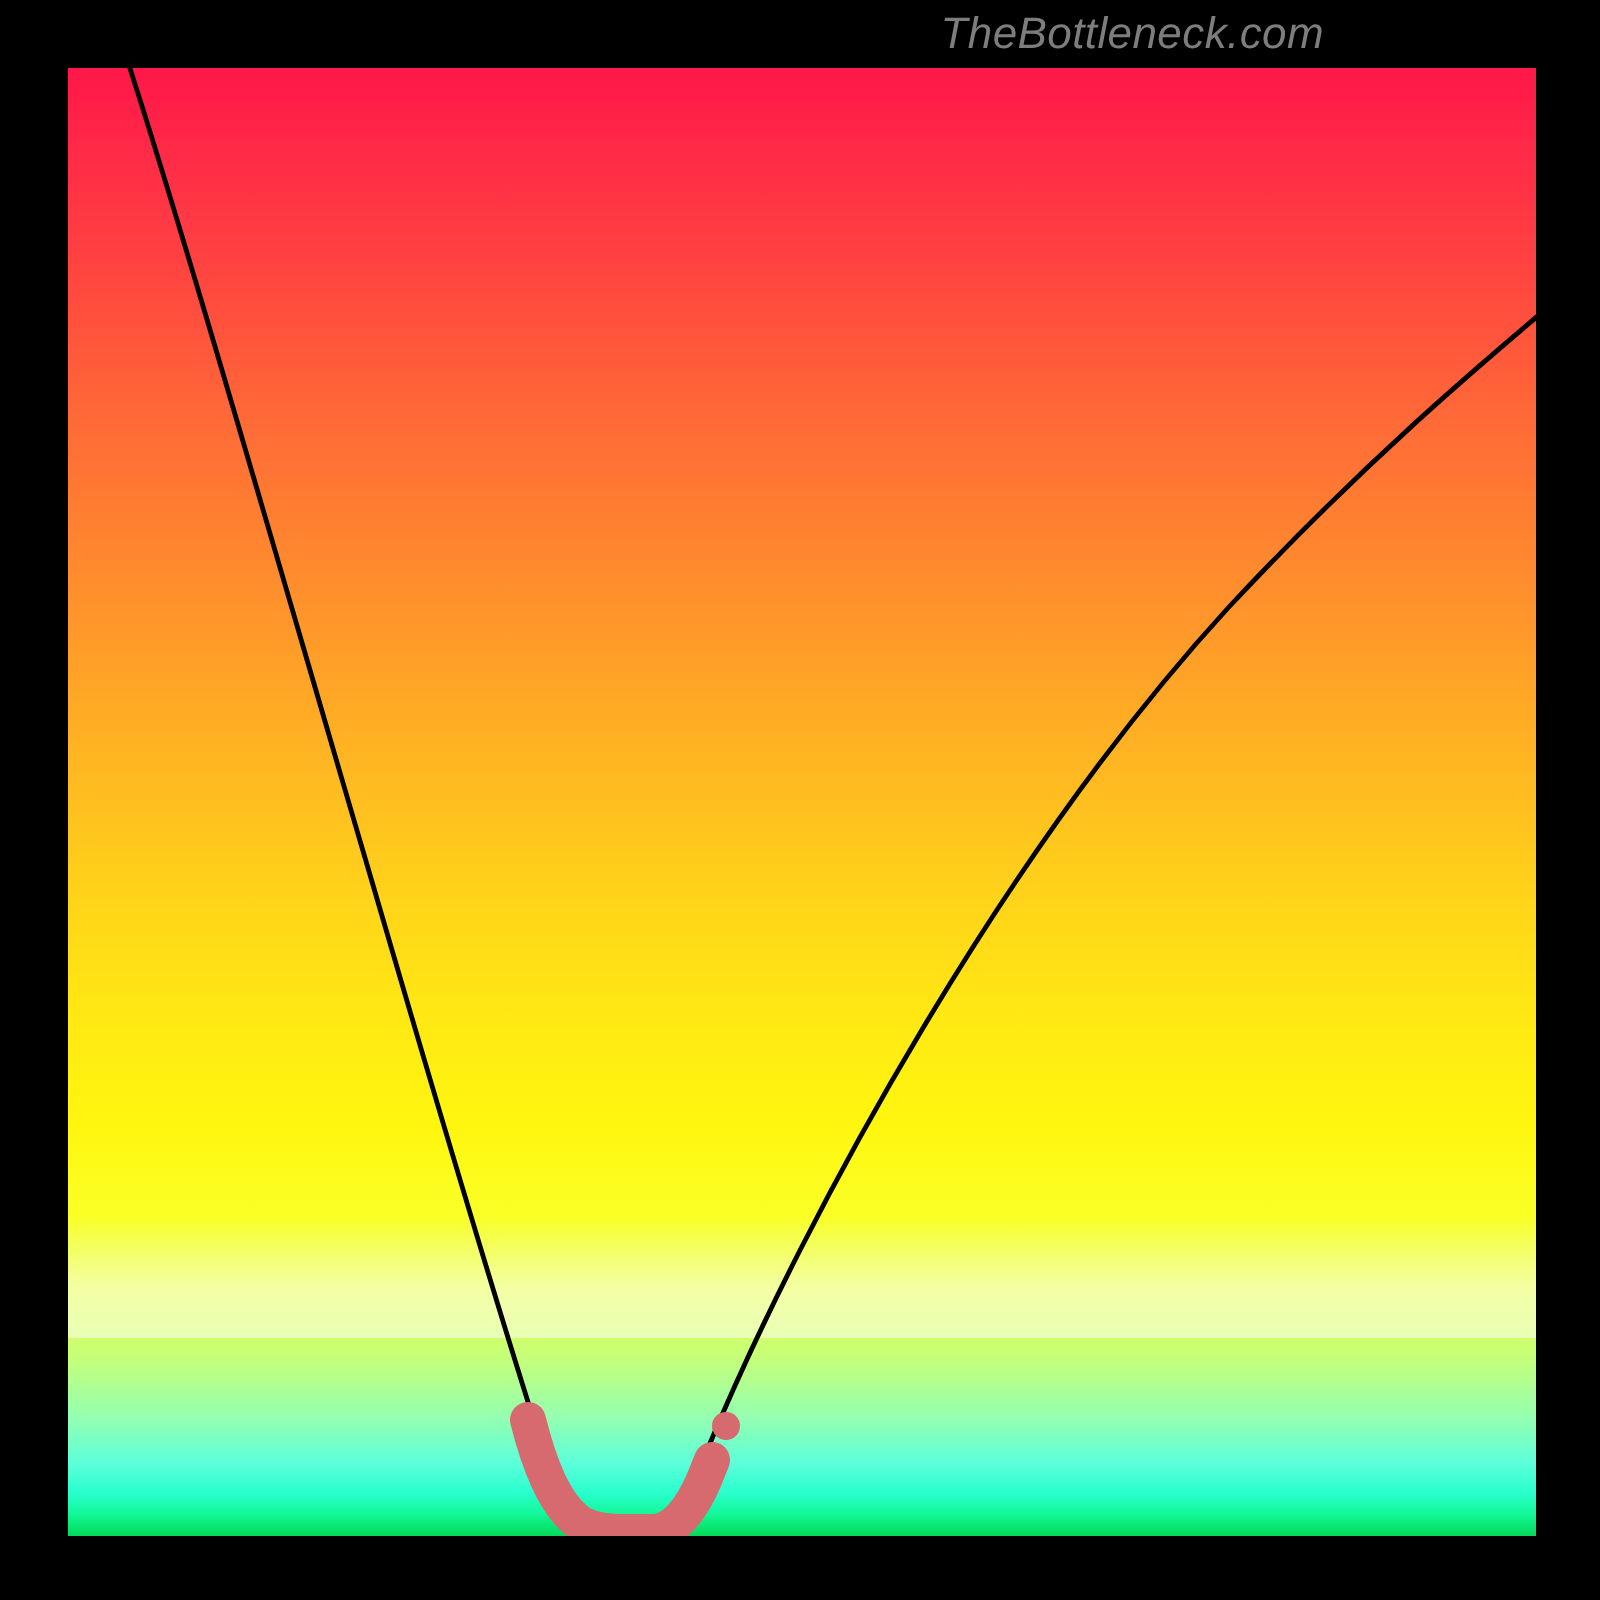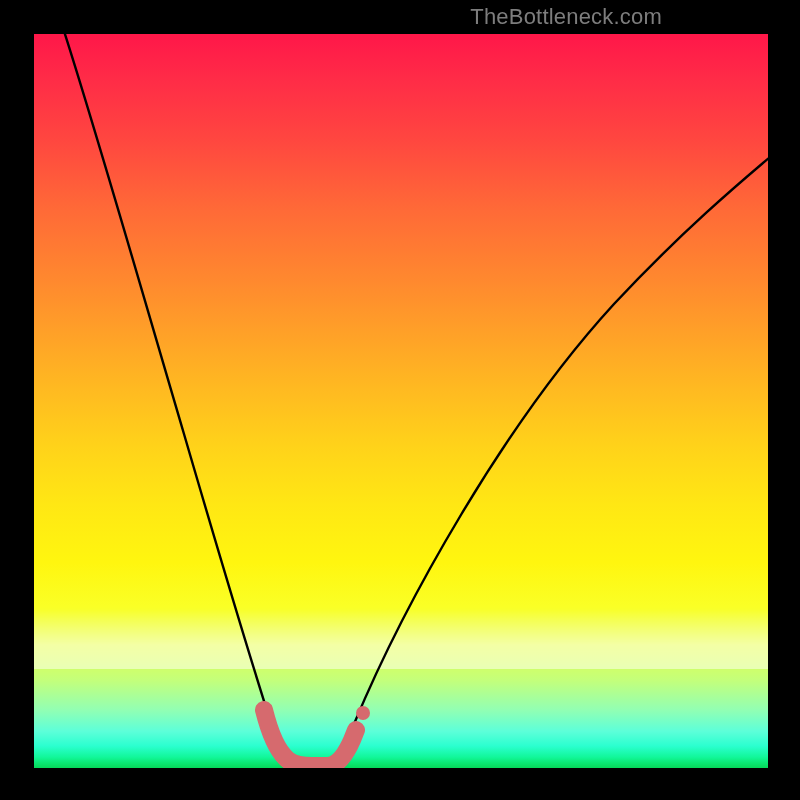--- a/index.html
+++ b/index.html
@@ -11,20 +11,21 @@
     font-family: Arial, Helvetica, sans-serif;
     overflow: hidden;
   }
   .frame {
     position: absolute;
     top: 0;
     left: 0;
     width: 676px;
     height: 800px;
     background: #000;
+    font-style: italic;
   }
   .plot {
     position: absolute;
     top: 34px;
     left: 34px;
     width: 734px;
     height: 734px;
     overflow: hidden;
   }
   .gradient {

